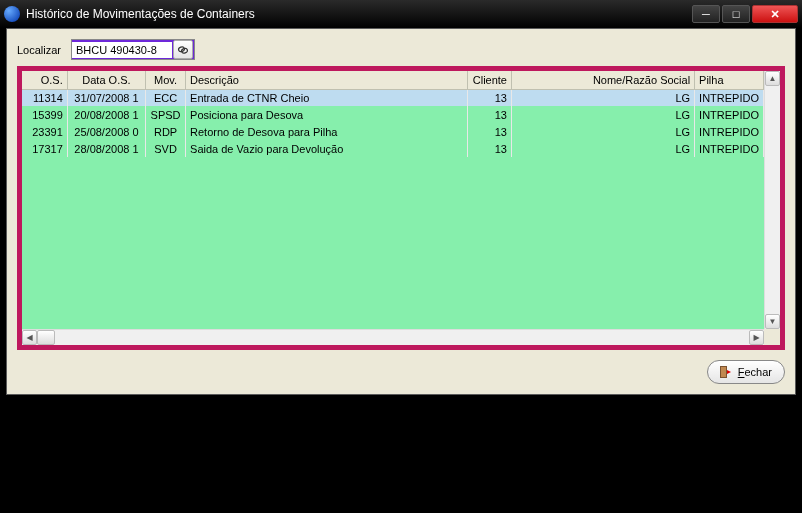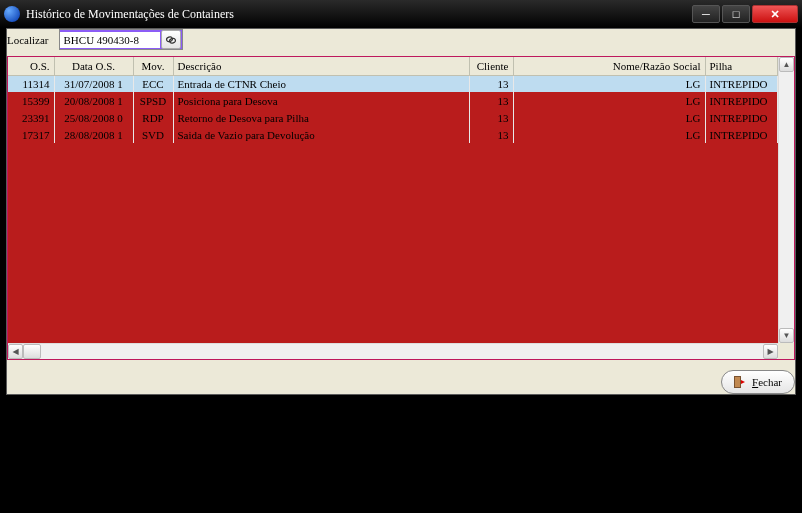--- a/index.html
+++ b/index.html
@@ -9,21 +9,20 @@
       background: #000;
       width: 802px;
       height: 513px;
       overflow: hidden;
     }
     .window {
       width: 802px;
       height: 401px;
       background: #000;
       position: relative;
-      font-family: Liberation Serif, serif;
     }
     .titlebar {
       height: 28px;
       background: linear-gradient(to bottom, #2a2a2a, #000);
       color: #fff;
       display: flex;
       align-items: center;
       padding: 0 4px;
       position: relative;
     }
@@ -66,37 +65,38 @@
       line-height: 1;
     }
     .client {
       position: absolute;
       top: 28px;
       left: 6px;
       right: 6px;
       bottom: 6px;
       background: #ece9d8;
       border: 1px solid #5a5a5a;
+      padding: 10px;
       display: flex;
       flex-direction: column;
     }
     .toolbar {
       display: flex;
       align-items: center;
       gap: 10px;
       margin-bottom: 6px;
     }
     .toolbar-label {
       font-size: 11px;
     }
     .search-wrap {
       display: flex;
       align-items: center;
       border: 1px solid #888;
-      background: #8b5cf6;
+      background: #6d28d9;
       height: 21px;
     }
     .search-input {
       border: none;
       outline: none;
       font-family: inherit;
       font-size: 11px;
       padding: 2px 4px;
       width: 100px;
     }
@@ -108,22 +108,22 @@
       margin: 0 1px;
       background: linear-gradient(to bottom, #fff, #e5e5e5);
       display: flex;
       align-items: center;
       justify-content: center;
       cursor: pointer;
     }
     .search-btn svg { width: 12px; height: 12px; }
     .grid-wrap {
       flex: 1;
-      background: #b91c1c;
-      border: 1px solid #be185d;
+      background: #86efac;
+      border: 5px solid #be185d;
       position: relative;
       overflow: hidden;
     }
     .grid-inner {
       position: absolute;
       inset: 0 16px 16px 0;
       overflow: hidden;
     }
     table {
       border-collapse: collapse;

